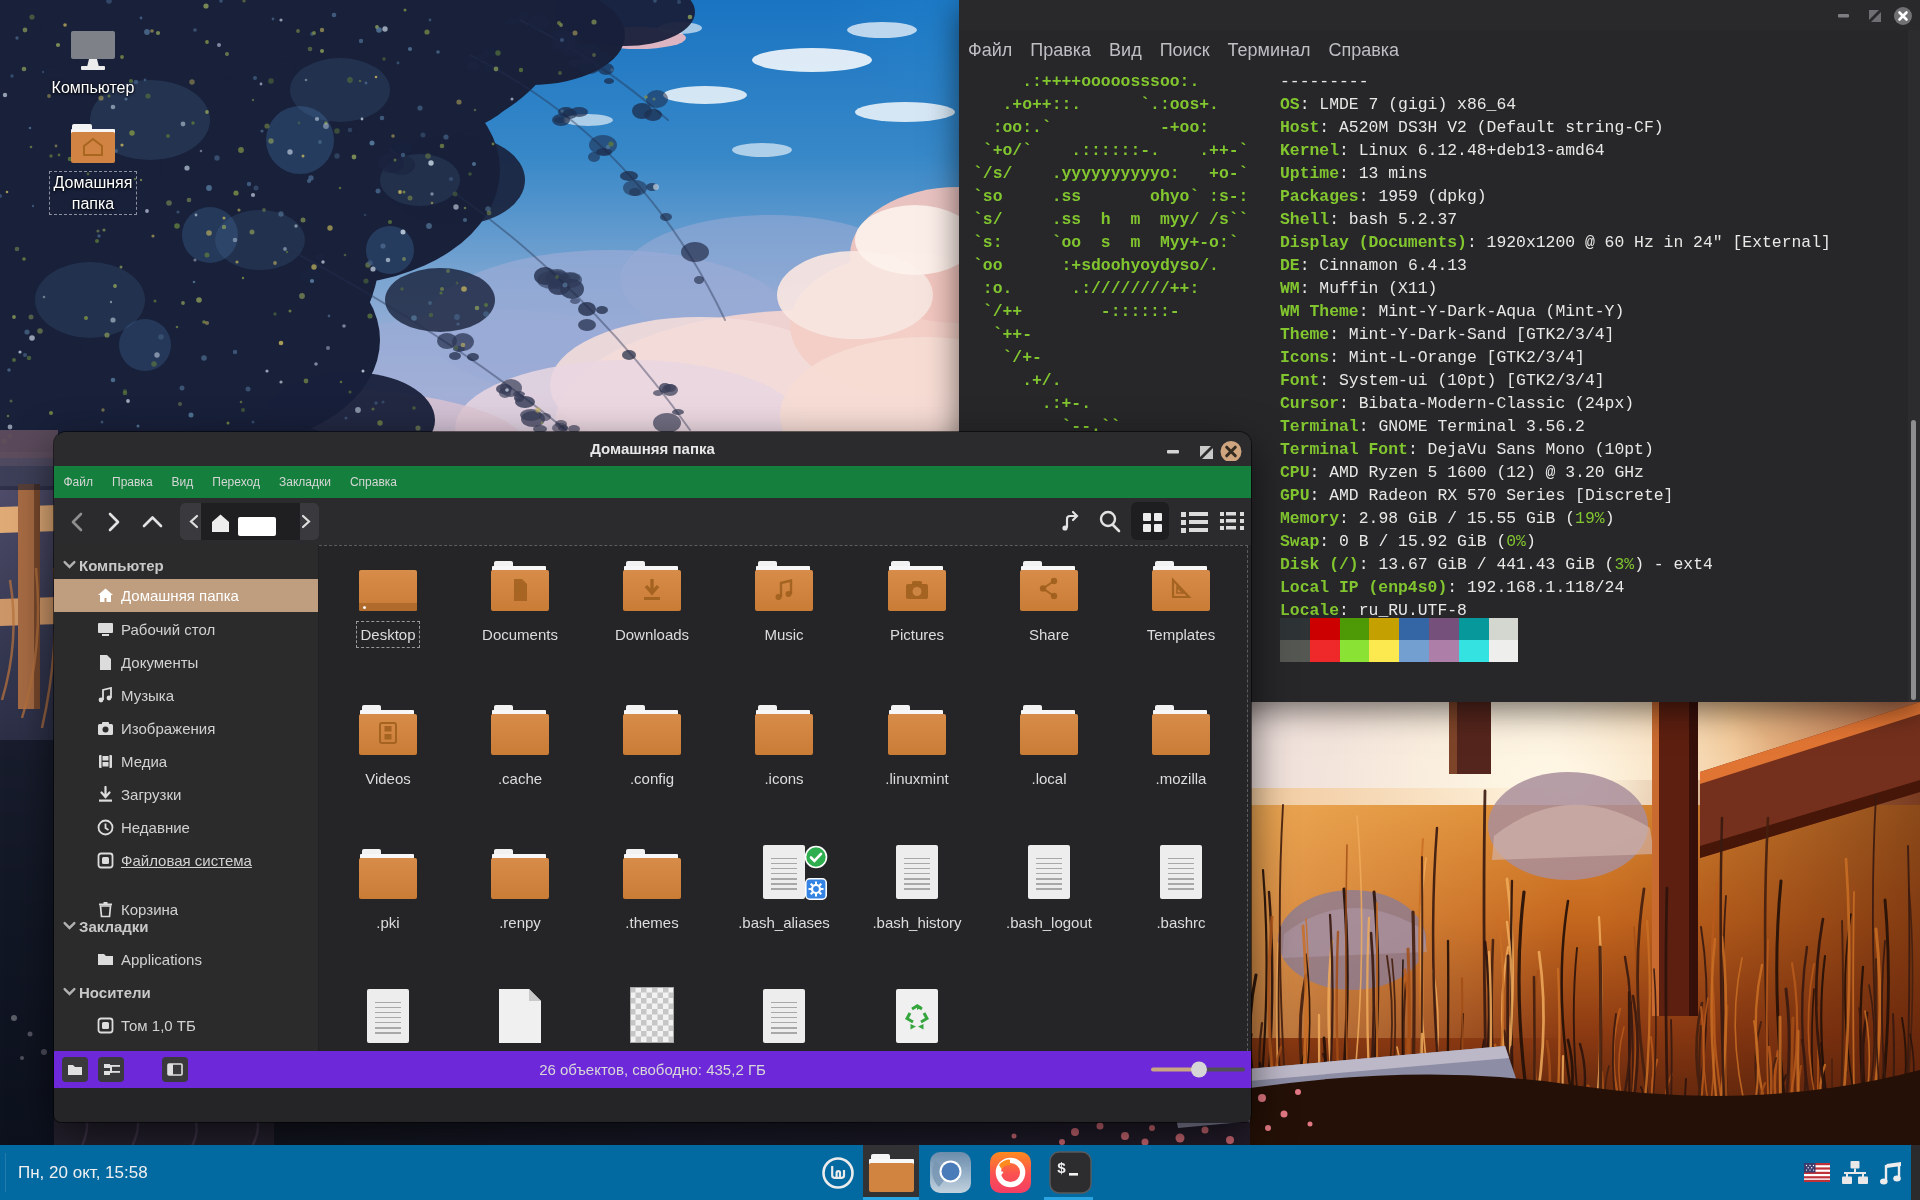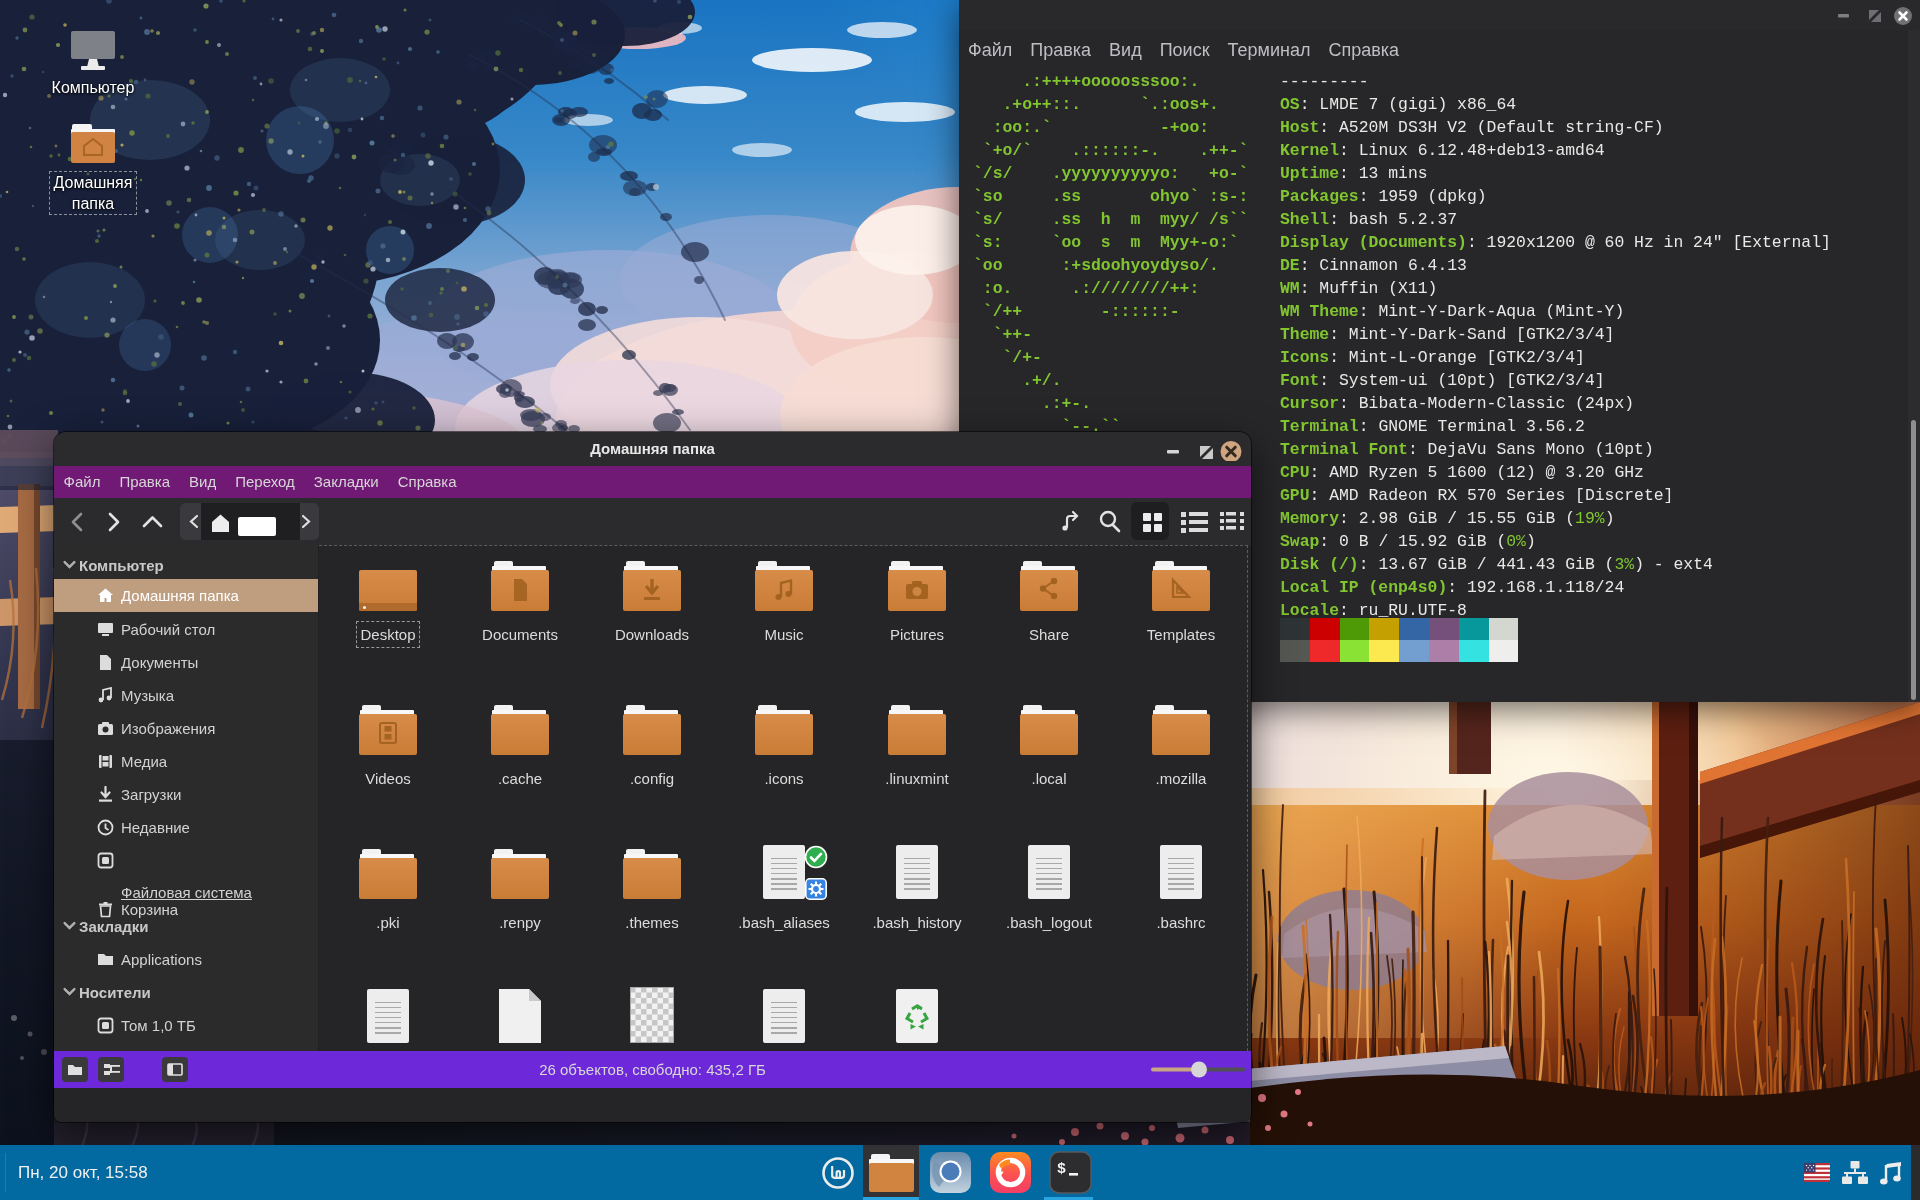--- a/index.html
+++ b/index.html
@@ -14,21 +14,21 @@
   #art{position:absolute;left:973px;top:70px;color:#82c62f;font-weight:bold;}
   #info{position:absolute;left:1280px;top:70px;color:#e8e8e6;}
   #info b{color:#82c62f;}
   #info .g{color:#82c62f;}
   #pal{position:absolute;left:1280px;top:618px;width:240px;font-size:0;}
   #pal i{display:inline-block;width:29.8px;height:21.9px;}
   
   #fm{position:absolute;left:54px;top:432px;width:1197px;height:690px;background:#252527;border-radius:12px 12px 7px 7px;box-shadow:0 14px 42px rgba(0,0,0,.6),0 0 0 1px rgba(0,0,0,.55);overflow:hidden;}
   #fm .tbar{position:absolute;left:0;top:0;width:100%;height:34px;background:#2b2b2d;}
   #fm .title{position:absolute;left:0;top:8px;width:100%;text-align:center;font-weight:bold;font-size:15px;color:#e8e8e8;}
-  #fm .menu{position:absolute;left:0;top:34px;height:32px;width:100%;background:#701a75;color:#d6d6d6;font-size:15px;white-space:nowrap;padding-left:0;box-sizing:border-box;}
+  #fm .menu{position:absolute;left:0;top:34px;height:32px;width:100%;background:#15803d;color:#d6d6d6;font-size:12px;white-space:nowrap;padding-left:0;box-sizing:border-box;}
   #fm .menu span{display:inline-block;margin:0 9.5px;line-height:32px;}
   #fm .toolbar{position:absolute;left:0;top:66px;width:100%;height:47px;background:#2b2b2d;}
   #fm .sidebar{position:absolute;left:0;top:113px;width:264px;height:540px;background:#2b2b2b;border-right:1px solid #212123;}
   #fm .mainbg{position:absolute;left:265px;top:113px;width:932px;height:540px;background:#252527;}
   #fm .pane{position:absolute;left:265px;top:113px;width:928px;height:539px;border:1px dashed #5c5c5c;border-left:none;}
   #fm .status{position:absolute;left:0;top:619px;width:100%;height:37px;background:#6d28d9;}
   .srow{position:absolute;left:0;width:264px;height:33px;color:#d2d2d2;font-size:15px;line-height:33px;}
   .srow .ic{position:absolute;left:43px;top:8px;width:17px;height:17px;}
   .srow .tx{position:absolute;left:67px;top:0;}
   .shead{font-weight:bold;color:#c8c8c8;}
@@ -1033,21 +1033,21 @@
           <circle cx="8.5" cy="8.5" r="7" fill="none" stroke="#dcdcdc" stroke-width="1.8"></circle>
           <path d="M8.5 4.5 v4.5 l3 2" stroke="#dcdcdc" stroke-width="1.8" fill="none"></path>
         </svg>
         <span class="tx">Недавние</span>
       </div>
     <div class="srow" style="top:298.5px;">
         <svg class="ic" viewBox="0 0 17 17">
           <rect x="1.5" y="1.5" width="14" height="14" rx="2.5" fill="none" stroke="#dcdcdc" stroke-width="1.8"></rect>
           <rect x="5" y="5" width="7" height="7" rx="1.5" fill="#dcdcdc"></rect>
         </svg>
-        <span class="tx" style="text-decoration:underline;margin-top:32px;">Файловая система</span>
+        <span class="tx" style="text-decoration:underline;">Файловая система</span>
       </div>
     <div class="srow" style="top:331.5px;margin-top:16px;">
         <svg class="ic" viewBox="0 0 17 17">
           <path d="M3.5 5 h10 l-1 10.5 h-8 Z" fill="none" stroke="#dcdcdc" stroke-width="1.7"></path>
           <rect x="2" y="2.5" width="13" height="1.8" fill="#dcdcdc"></rect>
           <rect x="6.5" y="1" width="4" height="2" fill="#dcdcdc"></rect>
         </svg>
         <span class="tx">Корзина</span>
       </div>
     <div class="srow shead" style="top:364.5px;">

